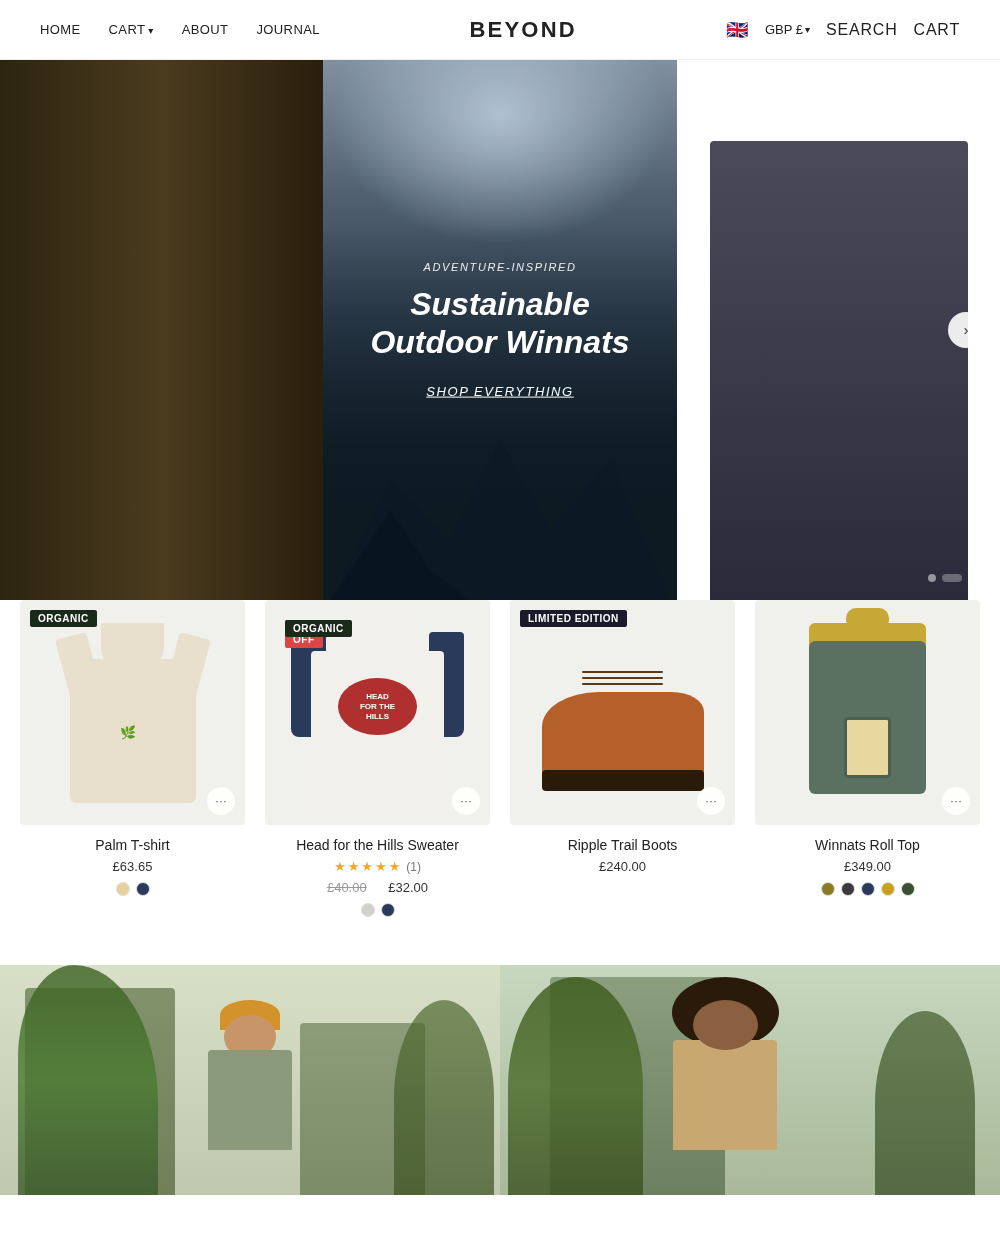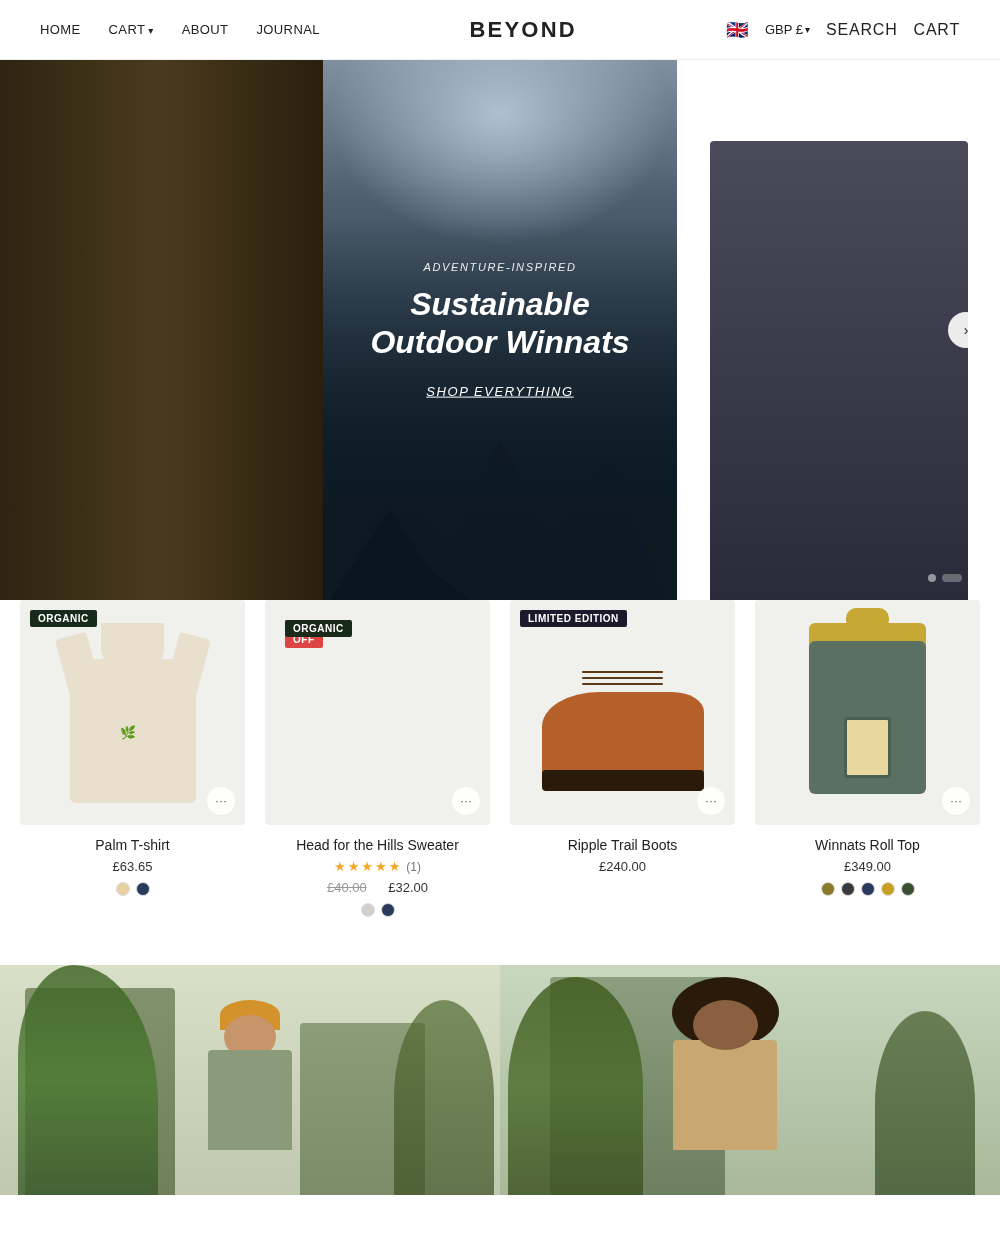--- a/index.html
+++ b/index.html
@@ -624,20 +624,27 @@
         <div class="color-dot" style="background:#2a3a5a;"></div>
       </div>
     </div>
 
     <div class="product-card">
       <div class="product-image-wrap">
         <div class="badge-group">
           <div class="product-badge badge-20off">20% OFF</div>
           <div class="product-badge badge-organic">ORGANIC</div>
         </div>
+        <div class="img-sweater">
+          <div class="sweater-sleeve-l"></div>
+          <div class="sweater-sleeve-r"></div>
+          <div class="sweater-neck"></div>
+          <div class="sweater-body"></div>
+          <div class="sweater-logo" style="position:absolute;top:32%;left:25%;width:50%;height:30%;background:#b03030;border-radius:50%;display:flex;align-items:center;justify-content:center;color:#fff;font-size:8px;font-weight:bold;text-align:center;line-height:1.2;">HEAD<br>FOR THE<br>HILLS</div>
+        </div>
         <button class="product-dots-btn">···</button>
       </div>
       <div class="product-name">Head for the Hills Sweater</div>
       <div class="product-stars">
         <span class="star">★</span>
         <span class="star">★</span>
         <span class="star">★</span>
         <span class="star">★</span>
         <span class="star">★</span>
         <span class="review-count">(1)</span>

